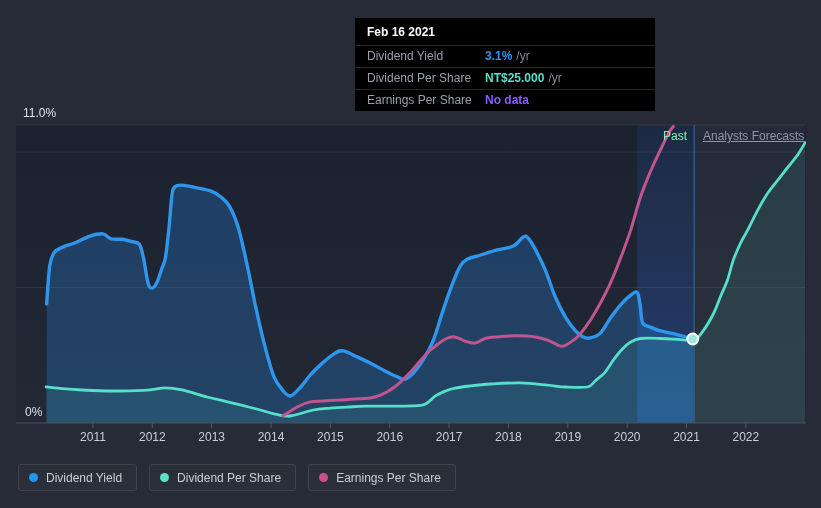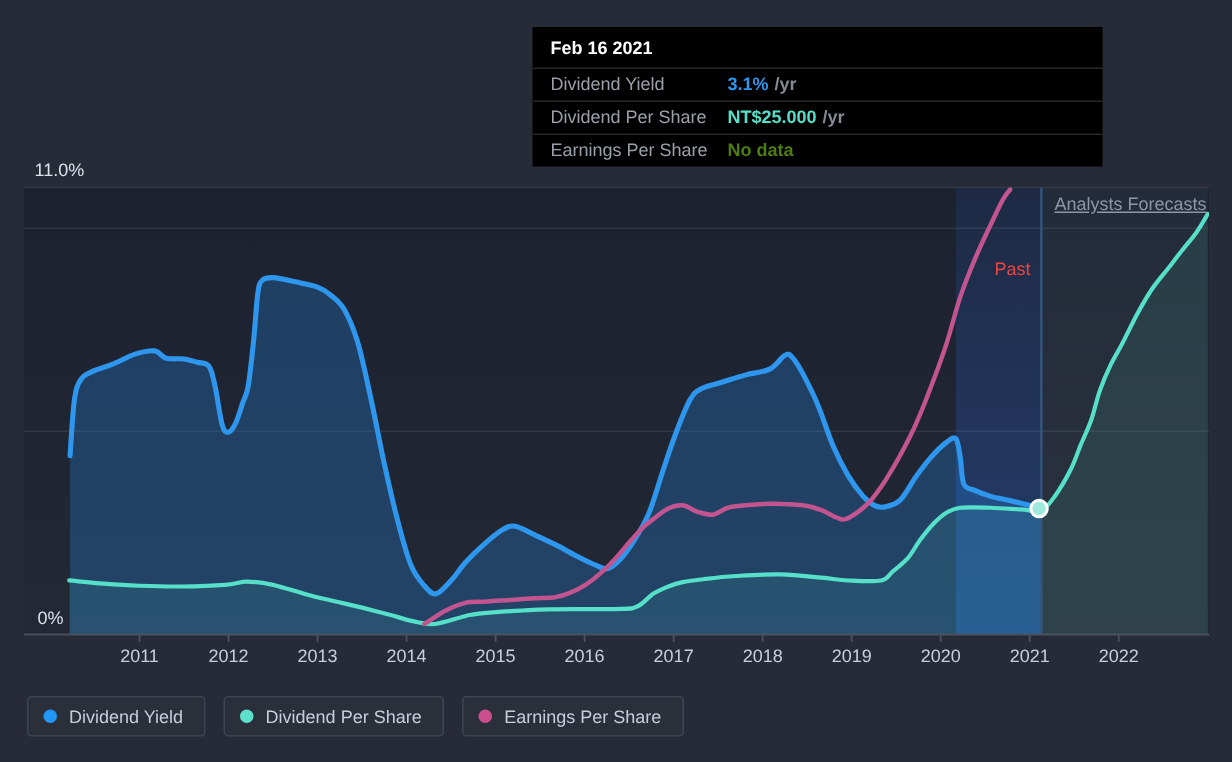--- a/index.html
+++ b/index.html
@@ -3,31 +3,31 @@
 <meta charset="utf-8">
 <style>
   html,body{margin:0;padding:0;background:#262b37;}
   .screen{
     position:relative;width:821px;height:508px;background:#262b37;
     font-family:"Liberation Sans",sans-serif;overflow:hidden;
   }
   svg{position:absolute;left:0;top:0;display:block;}
   
   .tooltip{
-    position:absolute;left:355px;top:18px;width:380px;background:#000;
+    position:absolute;left:355px;top:18px;width:300px;background:#000;
     z-index:6;box-sizing:border-box;
   }
   .tt-title{font-size:12px;font-weight:bold;color:#fff;padding:7px 12px 6px;}
   .tt-row{display:flex;align-items:baseline;padding:3px 12px 4px;border-top:1px solid #272727;font-size:12px;}
   .tt-label{width:110px;flex:0 0 110px;color:#99a0aa;}
   .tt-value{font-weight:bold;margin-left:8px;}
-  .tt-suffix{font-style:normal;font-weight:bold;color:#848a94;margin-left:4px;}
+  .tt-suffix{font-style:normal;font-weight:normal;color:#848a94;margin-left:4px;}
   
   .region-label{position:absolute;top:129px;font-size:12px;z-index:4;}
-  .region-label.past{right:134px;color:#ef4444;margin-top:43px;}
+  .region-label.past{right:134px;color:#86efac;}
   .region-label.forecast{left:703px;color:#8e96a4;text-decoration:underline;}
   
   .legend{position:absolute;left:18px;top:464px;display:flex;gap:12px;z-index:4;}
   .chip{
     display:flex;align-items:center;gap:8px;height:27px;box-sizing:border-box;
     border:1px solid #3c4452;border-radius:3px;padding:0 14px 0 10px;
     font-size:12px;color:#c7ced9;background:rgba(255,255,255,0.02);cursor:pointer;
   }
   .dot{width:9px;height:9px;border-radius:50%;flex:0 0 9px;}
 </style>
@@ -109,21 +109,21 @@
       <span class="tt-value" style="color: rgb(46, 150, 236);">3.1%</span>
       <span class="tt-suffix">/yr</span>
     </div>
     <div class="tt-row">
       <span class="tt-label">Dividend Per Share</span>
       <span class="tt-value" style="color: rgb(86, 223, 201);">NT$25.000</span>
       <span class="tt-suffix">/yr</span>
     </div>
     <div class="tt-row">
       <span class="tt-label">Earnings Per Share</span>
-      <span class="tt-value" style="color: #4d7c0f;">No data</span>
+      <span class="tt-value" style="color: #8b5cf6;">No data</span>
       <span class="tt-suffix"></span>
     </div>
   </div>
 
   <div class="region-label past">Past</div>
   <div class="region-label forecast">Analysts Forecasts</div>
 
   <div class="legend">
     <div class="chip">
       <span class="dot" style="background: rgb(33, 150, 243);"></span>

